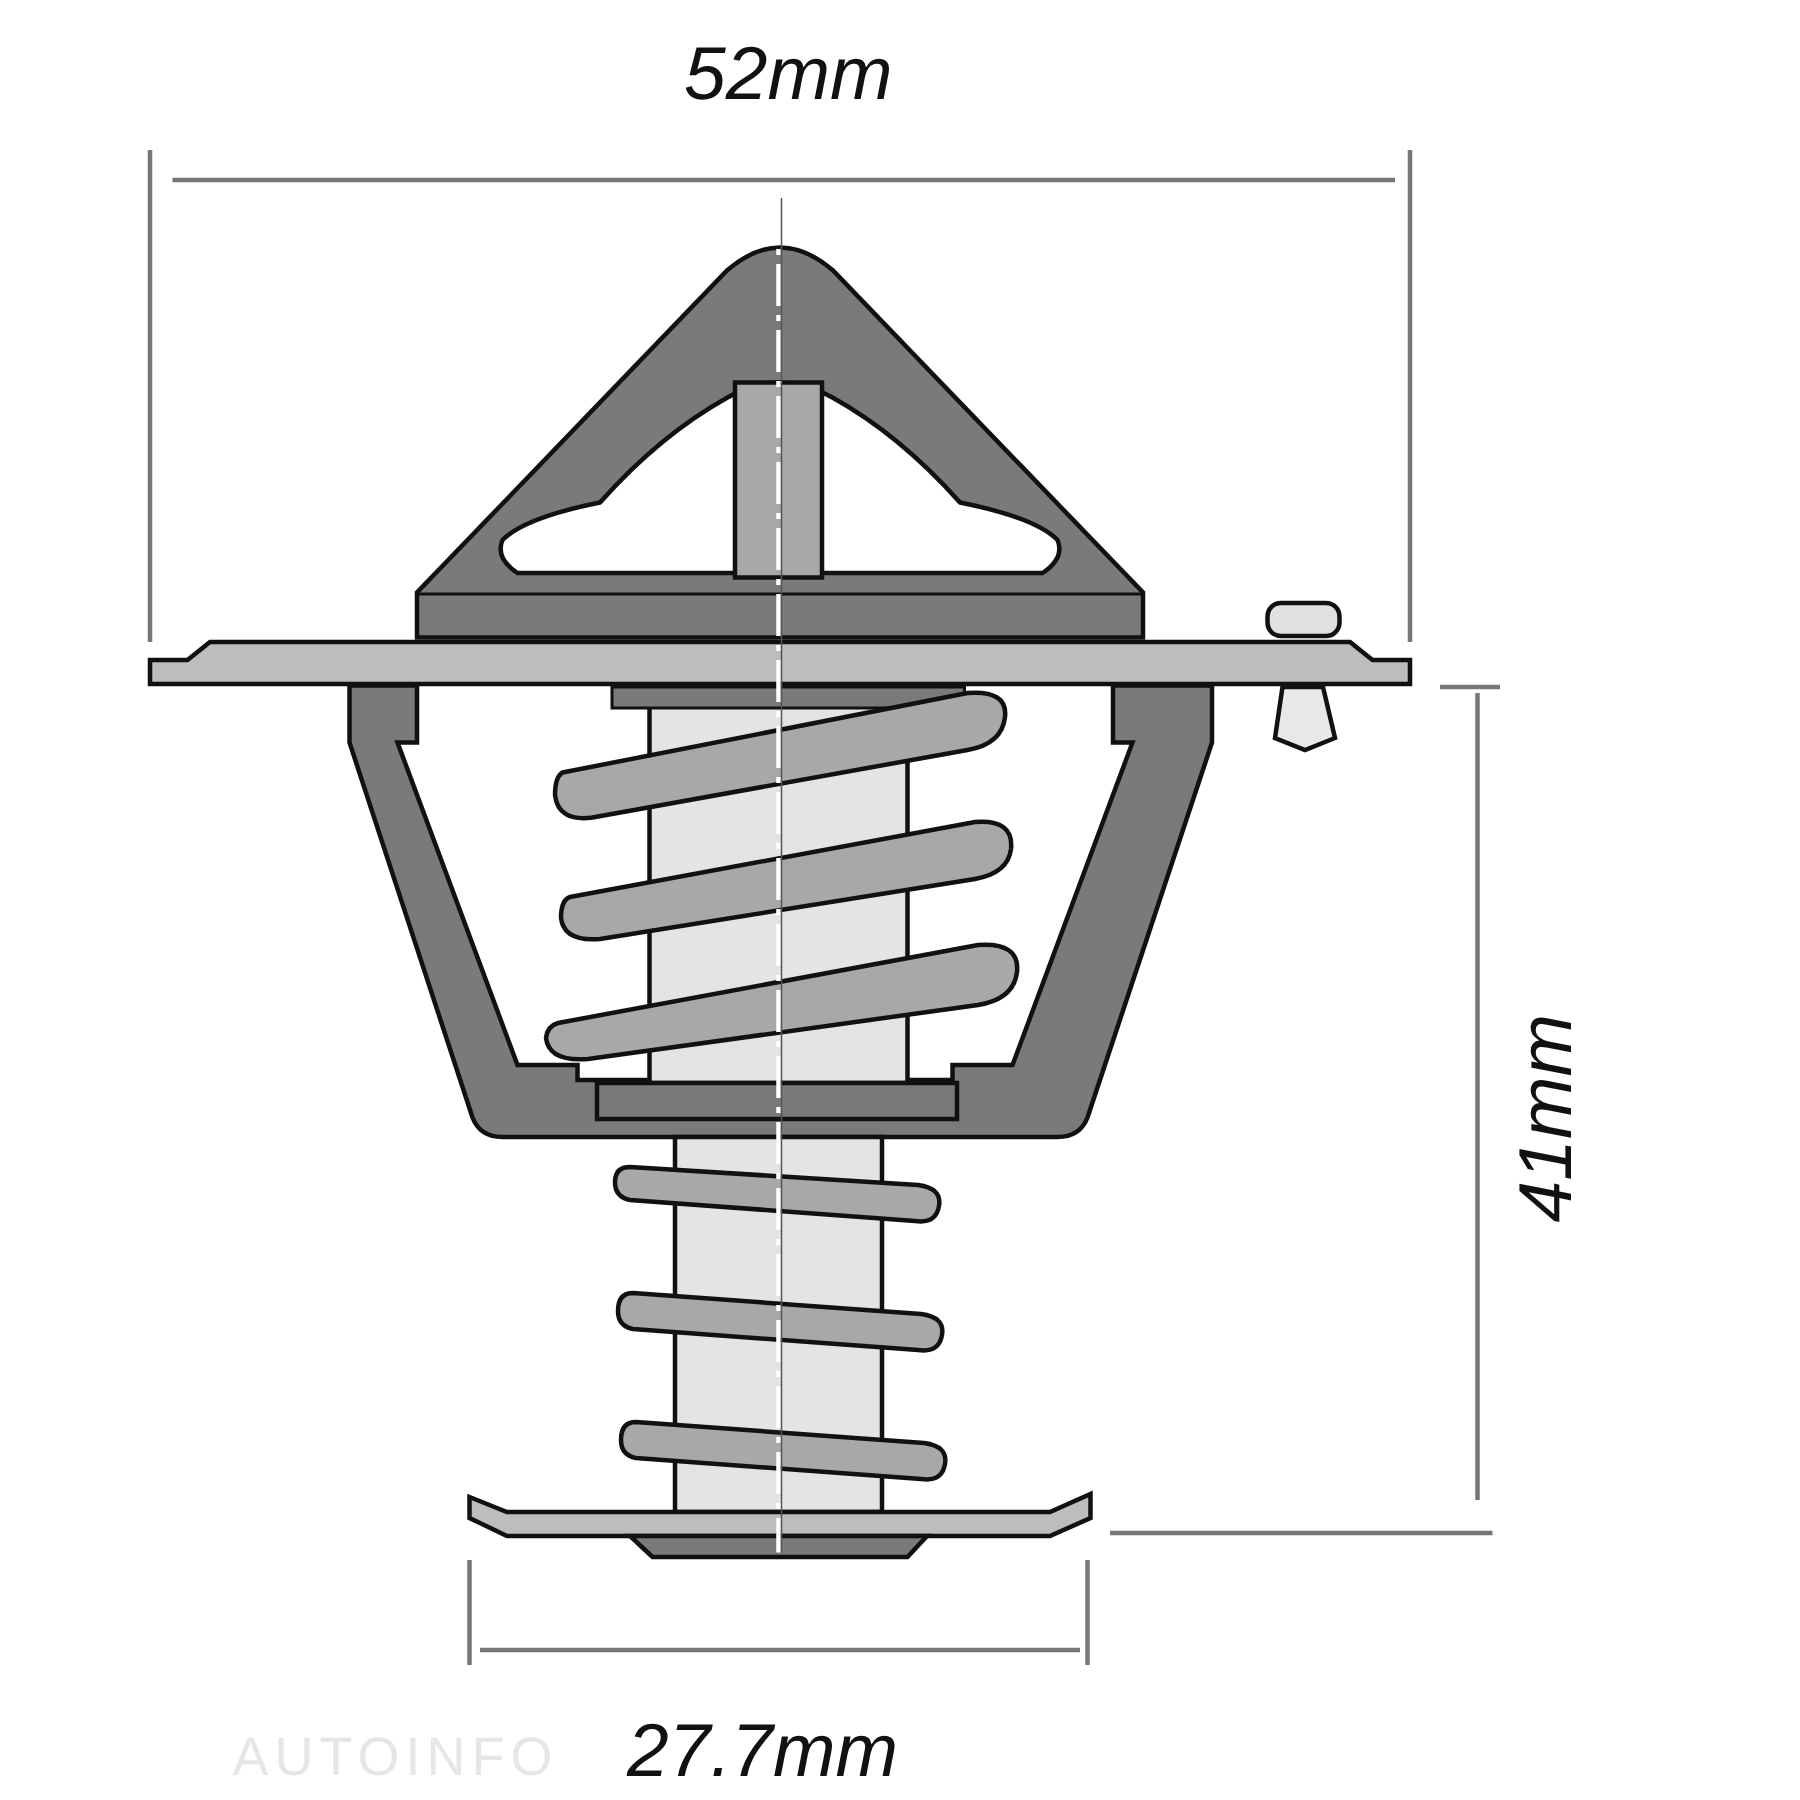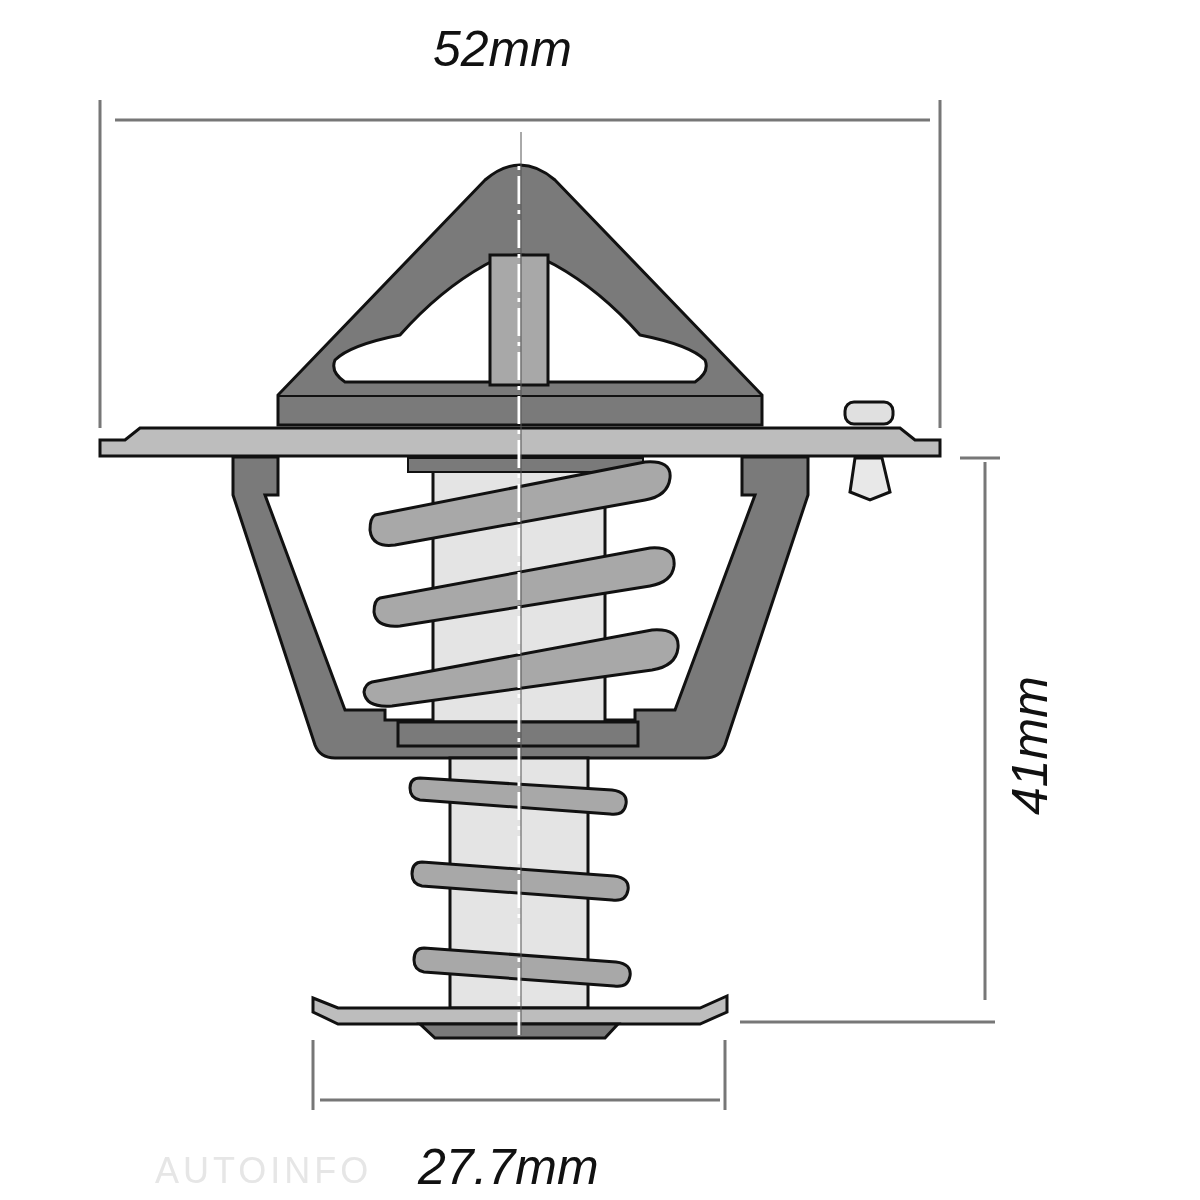--- a/index.html
+++ b/index.html
@@ -7,21 +7,21 @@
   #stage { position:absolute; left:0; top:0; width:1200px; height:1200px; }
   .dim-label {
     position:absolute;
     font-family:"Liberation Sans", sans-serif;
     font-style:italic;
     font-size:50px;
     color:#111111;
     white-space:nowrap;
     line-height:1;
   }
-  #dim-top { left:433px; top:24px; }
+  #dim-top { left:456px; top:24px; }
   #dim-bottom { left:418px; top:1142px;text-align:center; }
   #dim-right { left:1005px; top:815px; transform:rotate(-90deg); transform-origin:0 0; }
   #watermark {
     position:absolute; left:155px; top:1108px;
     font-family:"Liberation Sans", sans-serif;
     font-size:36px; letter-spacing:4px;
     color:#e6e6e6; white-space:nowrap; line-height:1;margin-top:45px;
   }
 </style>
 </head>

